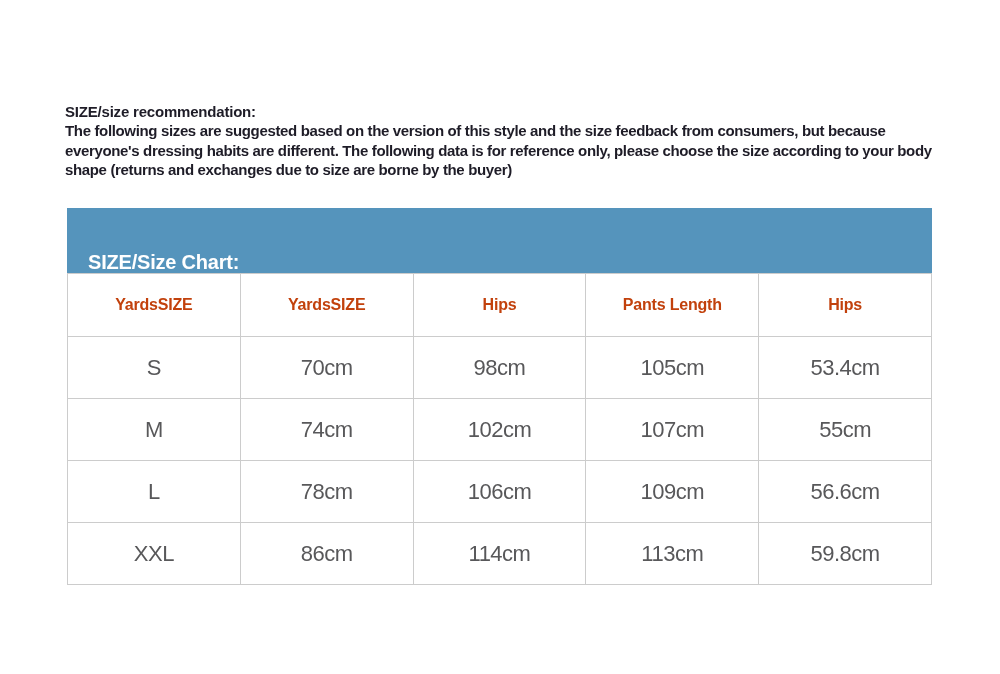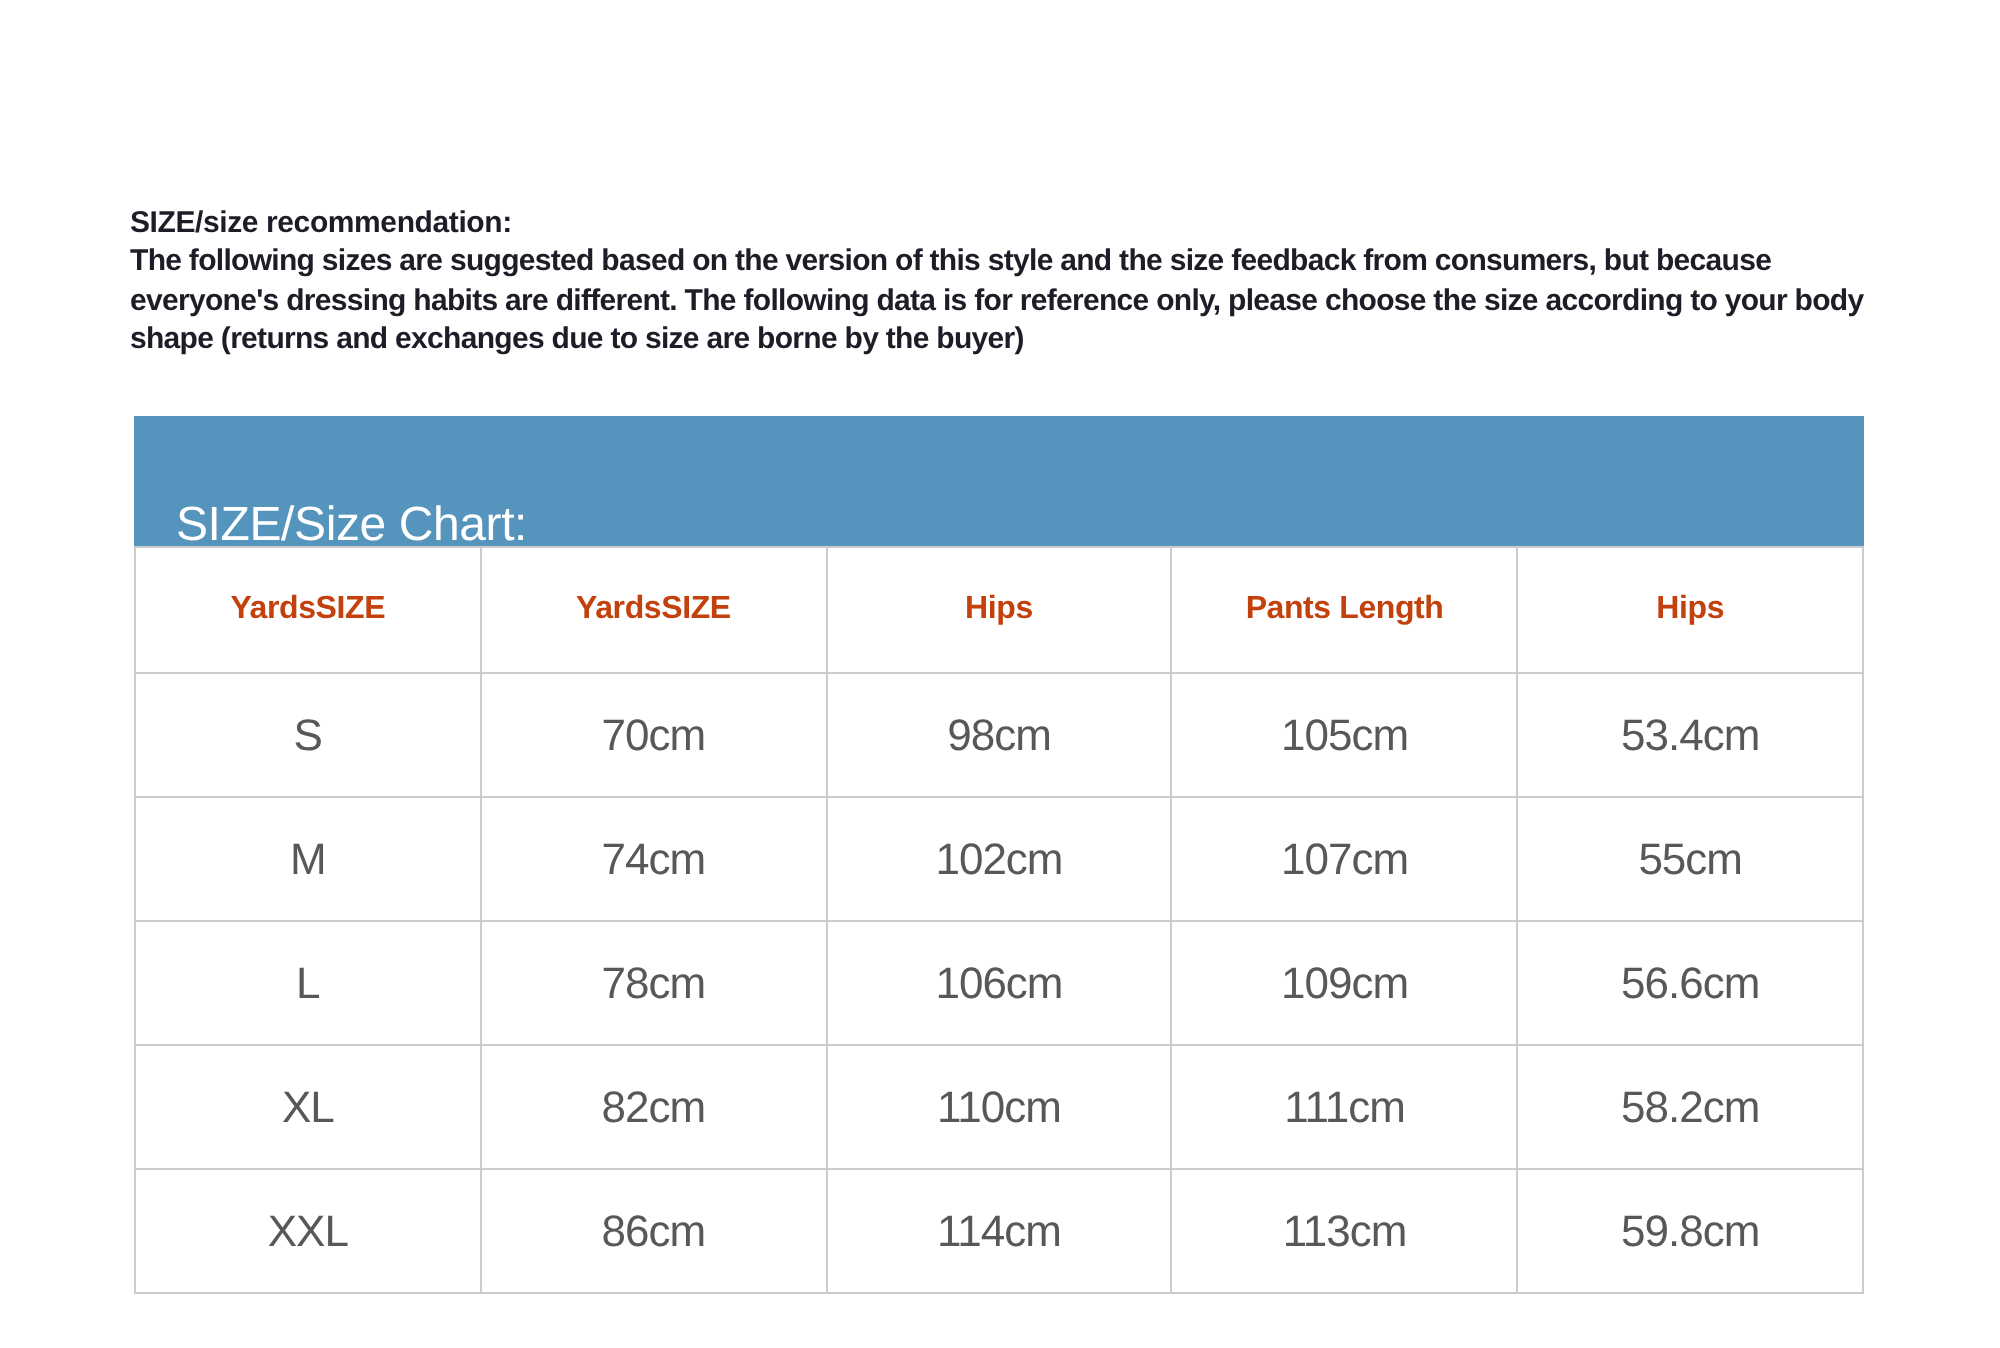--- a/index.html
+++ b/index.html
@@ -26,21 +26,21 @@
 
   .chart-section { position: absolute; left: 67px; top: 208px; width: 865px; }
 
   .chart-title-bar {
     width: 100%; height: 65px;
     background: #5594bc;
     display: flex; align-items: center;
     padding-left: 21px;
   }
   .chart-title {
-    color: #ffffff; font-size: 24px; font-weight: normal;
+    color: #ffffff; font-size: 20px; font-weight: bold;
     letter-spacing: -0.2px;
     margin-top: 44px;
   }
 
   table.size-table {
     width: 100%;
     border-collapse: collapse;
     table-layout: fixed;
     background: #ffffff;
   }
@@ -101,27 +101,20 @@
           <td>55cm</td>
         </tr>
         <tr>
           <td>L</td>
           <td>78cm</td>
           <td>106cm</td>
           <td>109cm</td>
           <td>56.6cm</td>
         </tr>
         <tr>
-          <td>XL</td>
-          <td>82cm</td>
-          <td>110cm</td>
-          <td>111cm</td>
-          <td>58.2cm</td>
-        </tr>
-        <tr>
           <td>XXL</td>
           <td>86cm</td>
           <td>114cm</td>
           <td>113cm</td>
           <td>59.8cm</td>
         </tr>
       </tbody>
     </table>
 
   </div>

